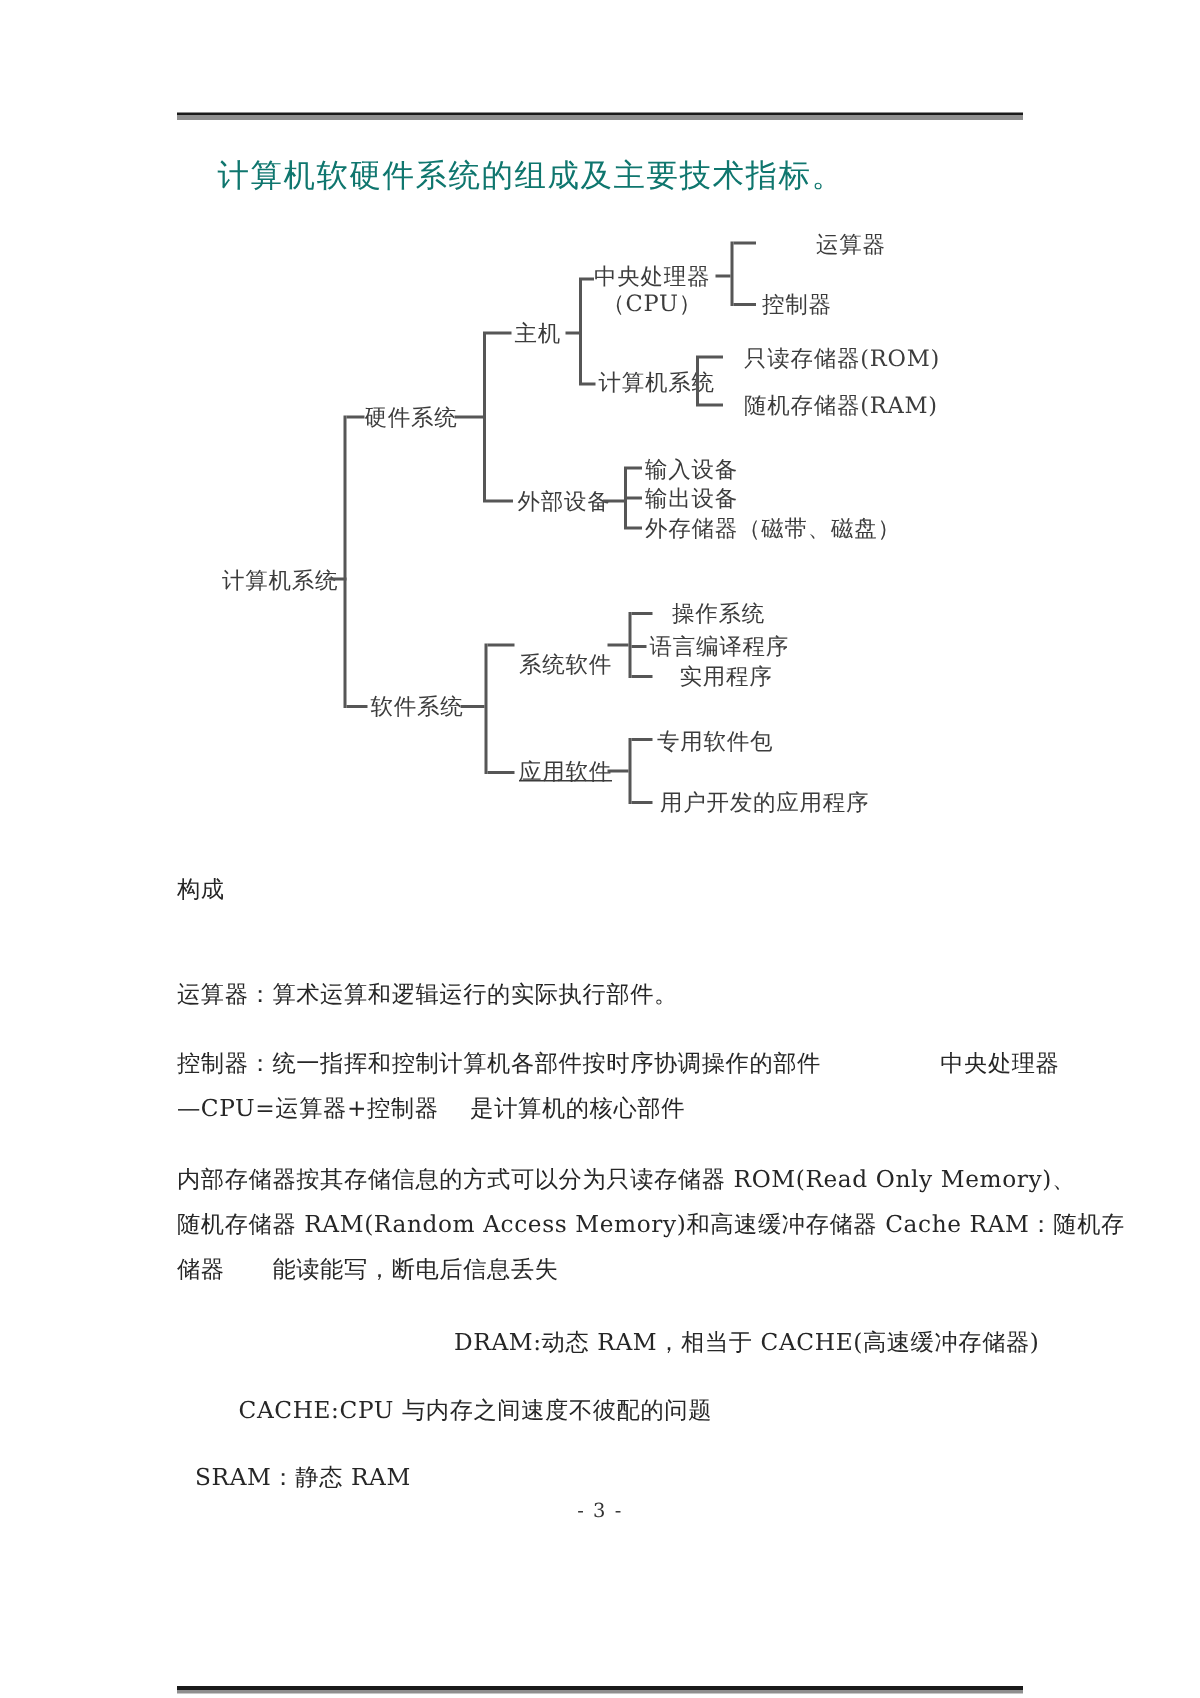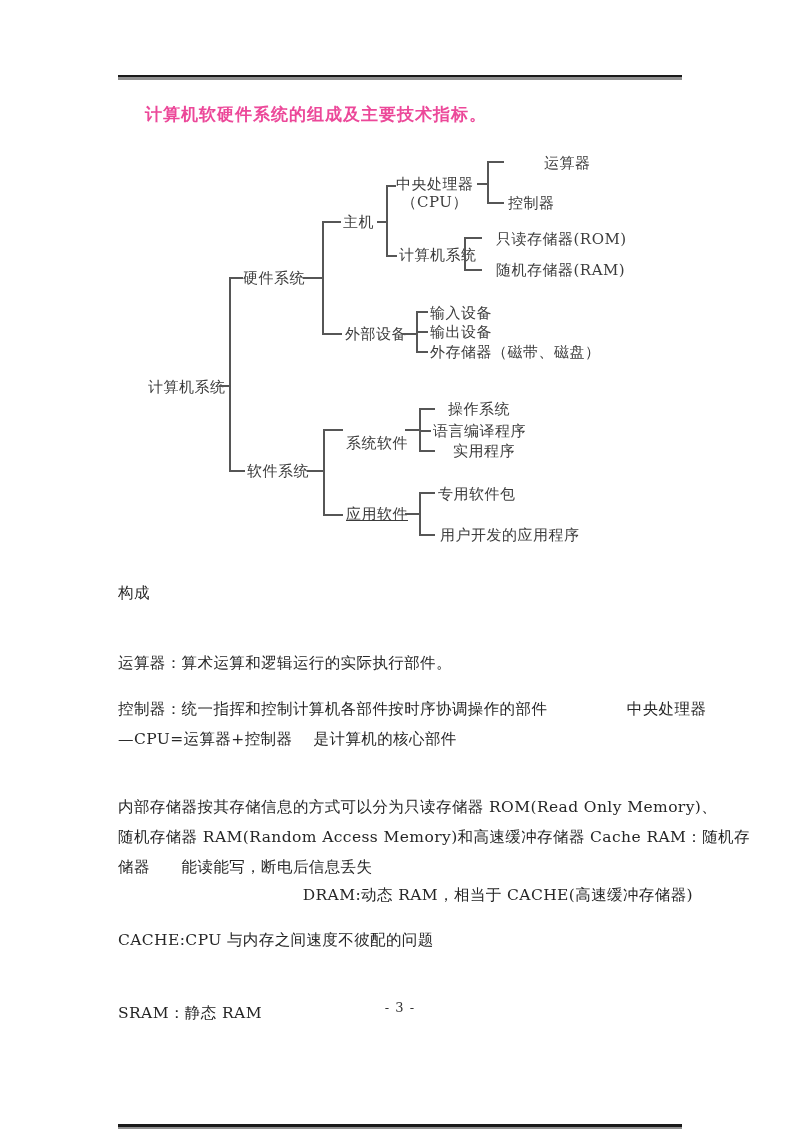--- a/index.html
+++ b/index.html
@@ -5,21 +5,21 @@
   html,body{margin:0;padding:0;background:#ffffff;}
   .page{
     position:relative;width:800px;height:1132px;background:#ffffff;overflow:hidden;
     font-family:"DejaVu Serif","Liberation Serif",serif;
   }
   .rule{position:absolute;}
   .rule-dark{background:#1a1a1a;}
   .rule-gray{background:#8f8f8f;}
   .doc-title{
     position:absolute;left:145px;top:103px;
-    font-size:17px;font-weight:bold;color:#ec4899;letter-spacing:1px;white-space:nowrap;
+    font-size:21px;font-weight:normal;color:#0f766e;letter-spacing:1px;white-space:nowrap;
   }
   .diagram{position:absolute;left:0;top:0;width:800px;height:1132px;}
   .node{
     position:absolute;font-size:15px;color:#3c3c3c;white-space:nowrap;
     line-height:18px;letter-spacing:0.5px;
   }
   .node-2l{text-align:center;}
   .tl{position:absolute;background:#565656;}
   .body-text{position:absolute;left:0;top:0;width:800px;height:1132px;}
   .para{position:absolute;left:118px;width:575px;}
@@ -112,32 +112,32 @@
     <div class="para" style="top:578px;">
       <div class="bline">构成</div>
     </div>
     <div class="para" style="top:648px;">
       <div class="bline">运算器：算术运算和逻辑运行的实际执行部件。</div>
     </div>
     <div class="para" style="top:694px;">
       <div class="bline">控制器：统一指挥和控制计算机各部件按时序协调操作的部件　　　　　中央处理器</div>
       <div class="bline">—CPU=运算器+控制器　 是计算机的核心部件</div>
     </div>
-    <div class="para" style="top:792px;">
+    <div class="para" style="top:771px;">
       <div class="bline">内部存储器按其存储信息的方式可以分为只读存储器 ROM(Read Only Memory)、</div>
       <div class="bline">随机存储器 RAM(Random Access Memory)和高速缓冲存储器 Cache RAM：随机存</div>
       <div class="bline">储器　　能读能写，断电后信息丢失</div>
     </div>
     <div class="para" style="top:880px;text-align:right;">
       <div class="bline">DRAM:动态 RAM，相当于 CACHE(高速缓冲存储器)</div>
     </div>
-    <div class="para" style="top:925px;">
+    <div class="para" style="top:925px;margin-left:41px;">
       <div class="bline">CACHE:CPU 与内存之间速度不彼配的问题</div>
     </div>
-    <div class="para" style="top:998px;">
+    <div class="para" style="top:970px;margin-left:12px;">
       <div class="bline">SRAM：静态 RAM</div>
     </div>
   </div>
 
   <div class="page-number">- 3 -</div>
 
   <div class="rule rule-dark" style="left:118px;top:1124px;width:564px;height:3px;"></div>
   <div class="rule rule-gray" style="left:118px;top:1127px;width:564px;height:2px;"></div>
 
 </div>

